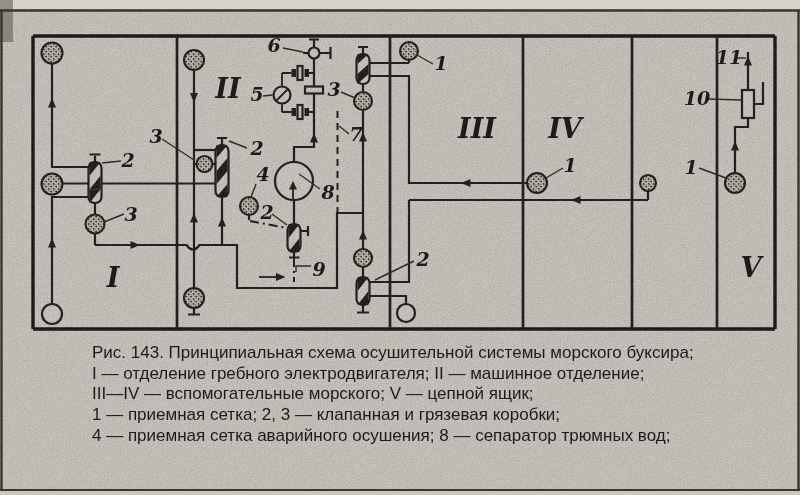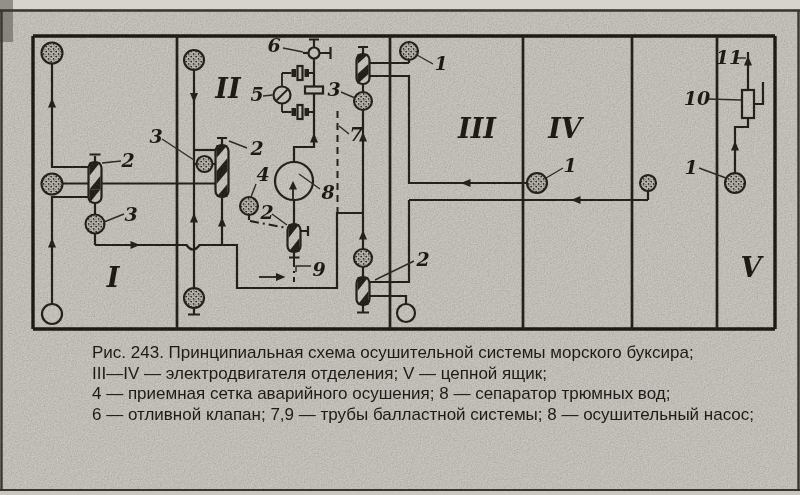--- a/index.html
+++ b/index.html
@@ -258,19 +258,20 @@
         <text x="328" y="199" class="part-label">8</text>
         <text x="319" y="276" class="part-label">9</text>
         <text x="697" y="105" class="part-label">10</text>
         <text x="729" y="64" class="part-label">11</text>
       </g>
 
   <rect x="0" y="9" width="800" height="482" filter="url(#grain)" opacity="0.5" pointer-events="none"></rect>
 </svg>
 
 <div class="caption">
-  <div>Рис. 243. Принципиальная схема осушительной системы морского буксира;</div>
-  <div>III—IV — электродвигателя отделения; V — цепной ящик;</div>
+  <div>Рис. 143. Принципиальная схема осушительной системы морского буксира;</div>
+  <div>I — отделение гребного электродвигателя; II — машинное отделение;</div>
+  <div>III—IV — вспомогательные морского; V — цепной ящик;</div>
+  <div>1 — приемная сетка; 2, 3 — клапанная и грязевая коробки;</div>
   <div>4 — приемная сетка аварийного осушения; 8 — сепаратор трюмных вод;</div>
-  <div>6 — отливной клапан; 7,9 — трубы балластной системы; 8 — осушительный насос;</div>
 </div>
 
 </div>
 
 </body></html>

